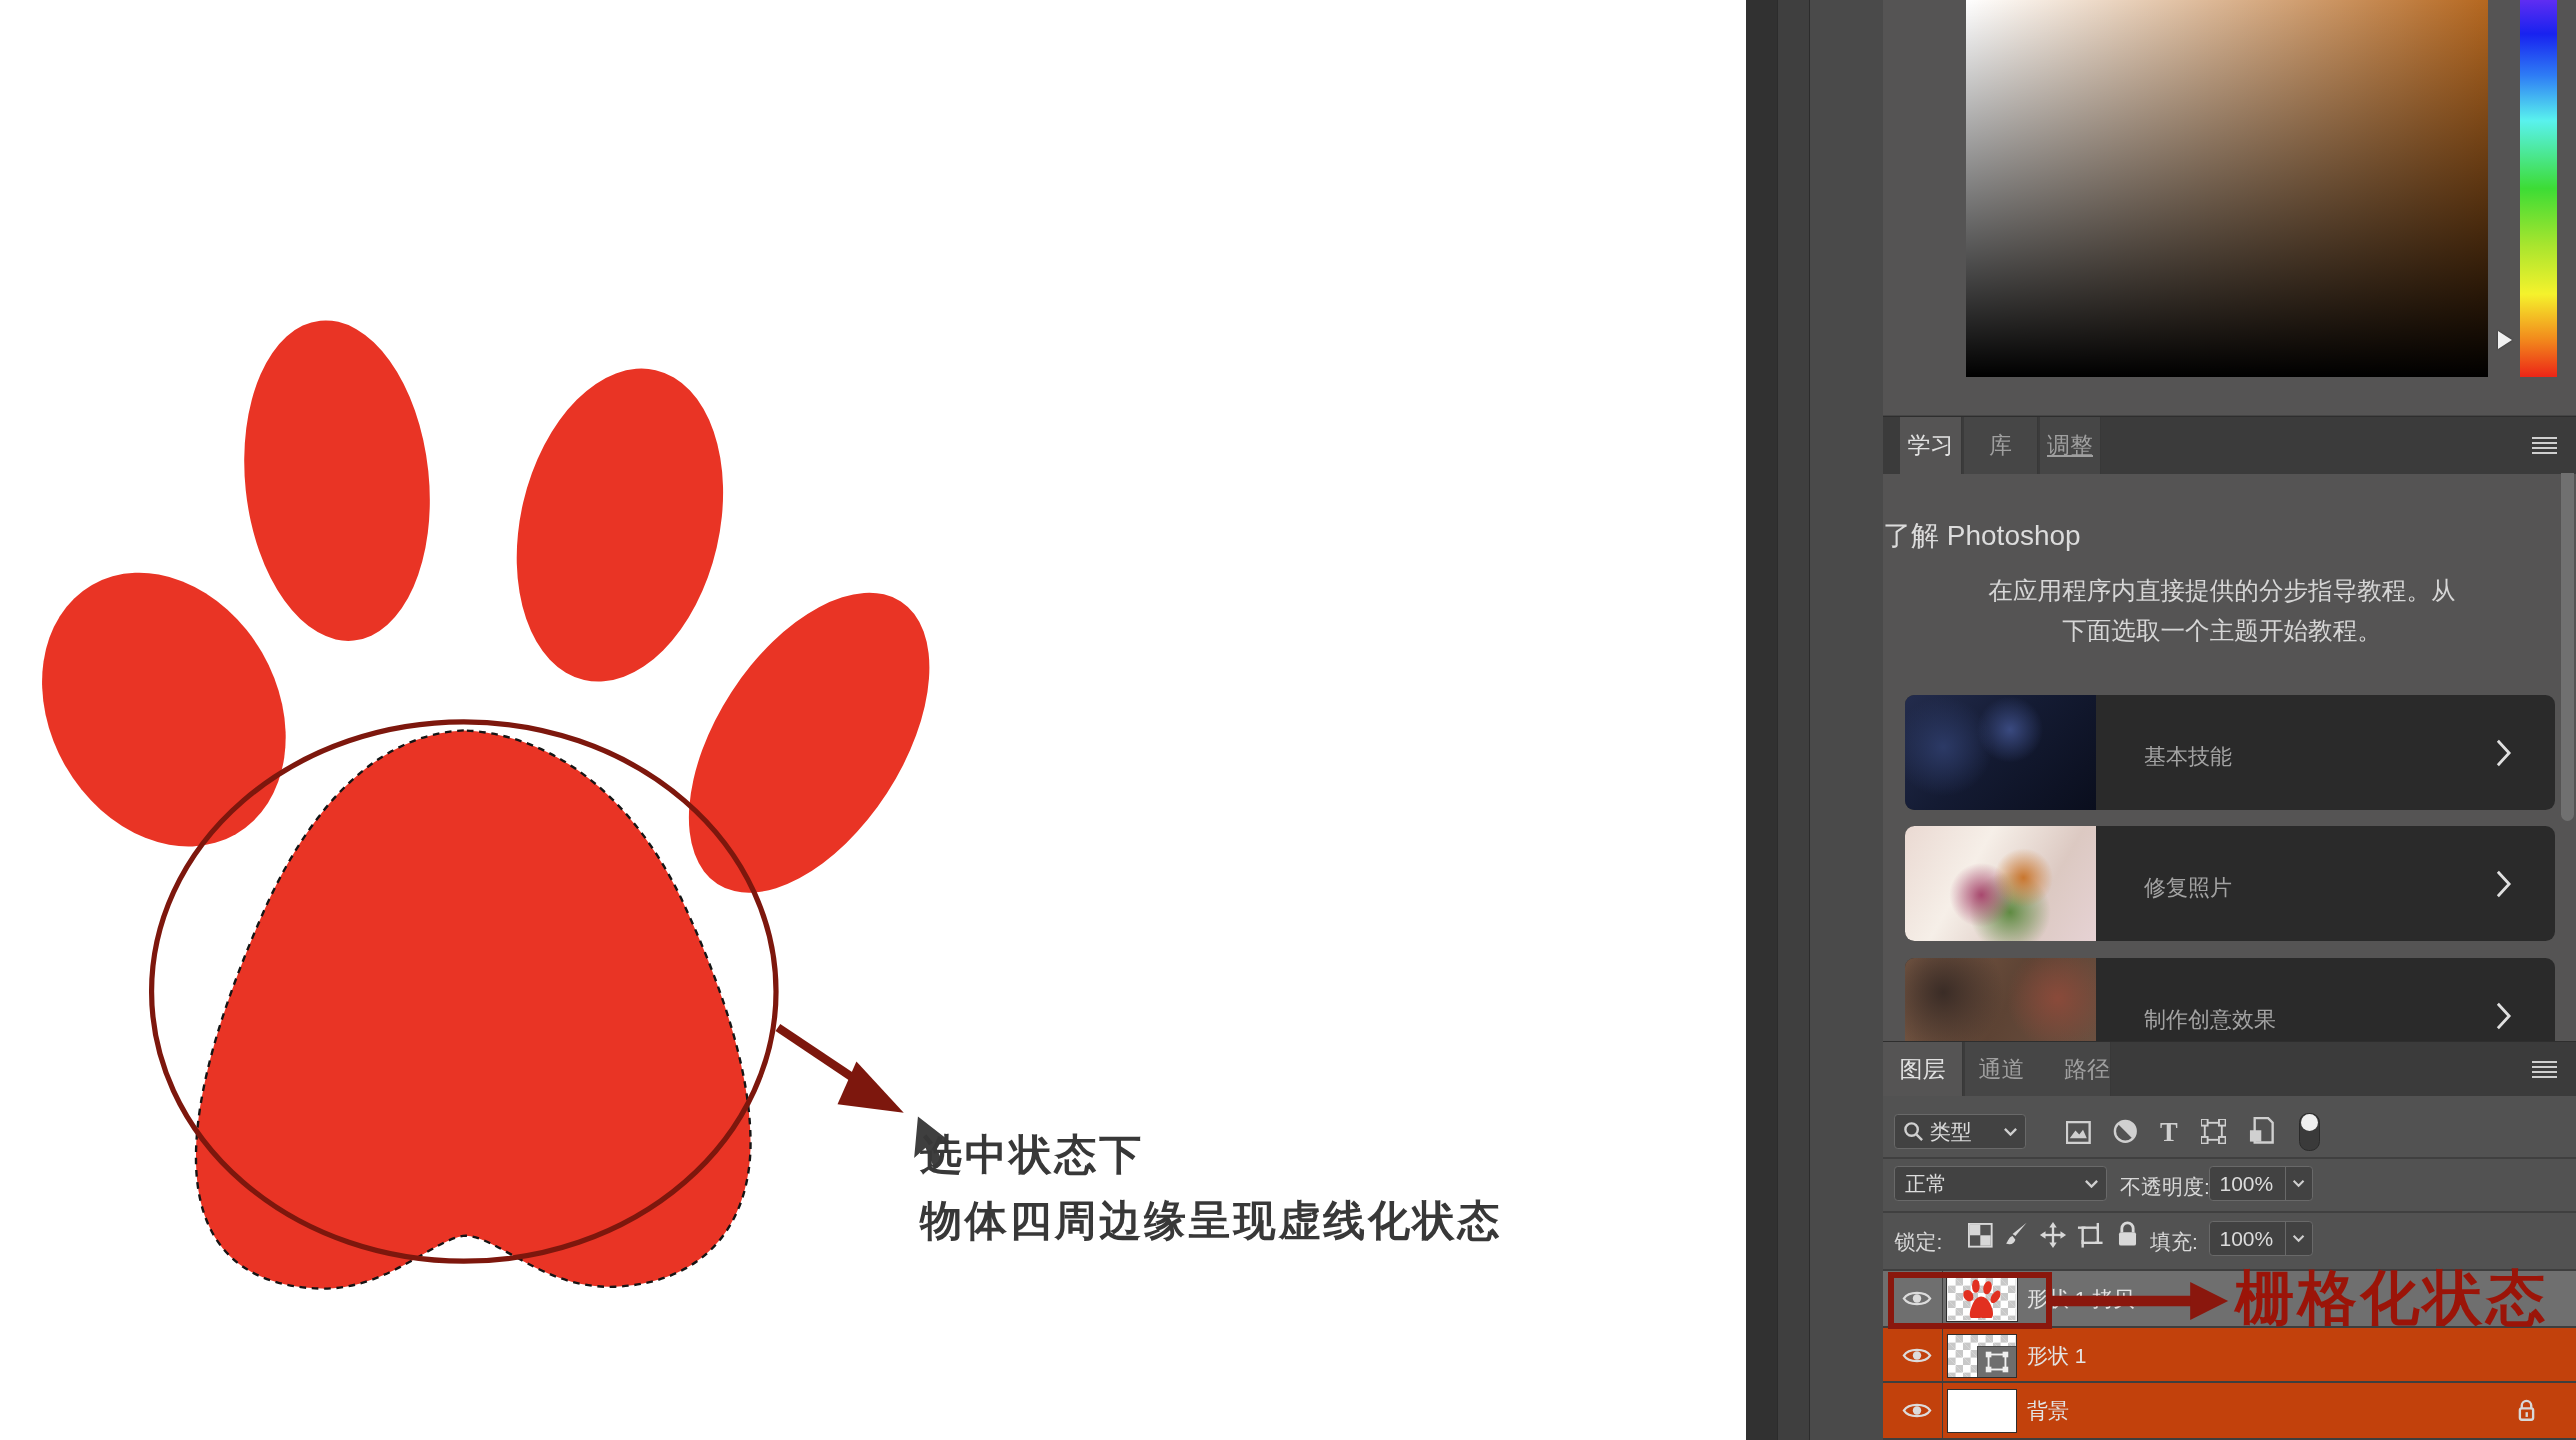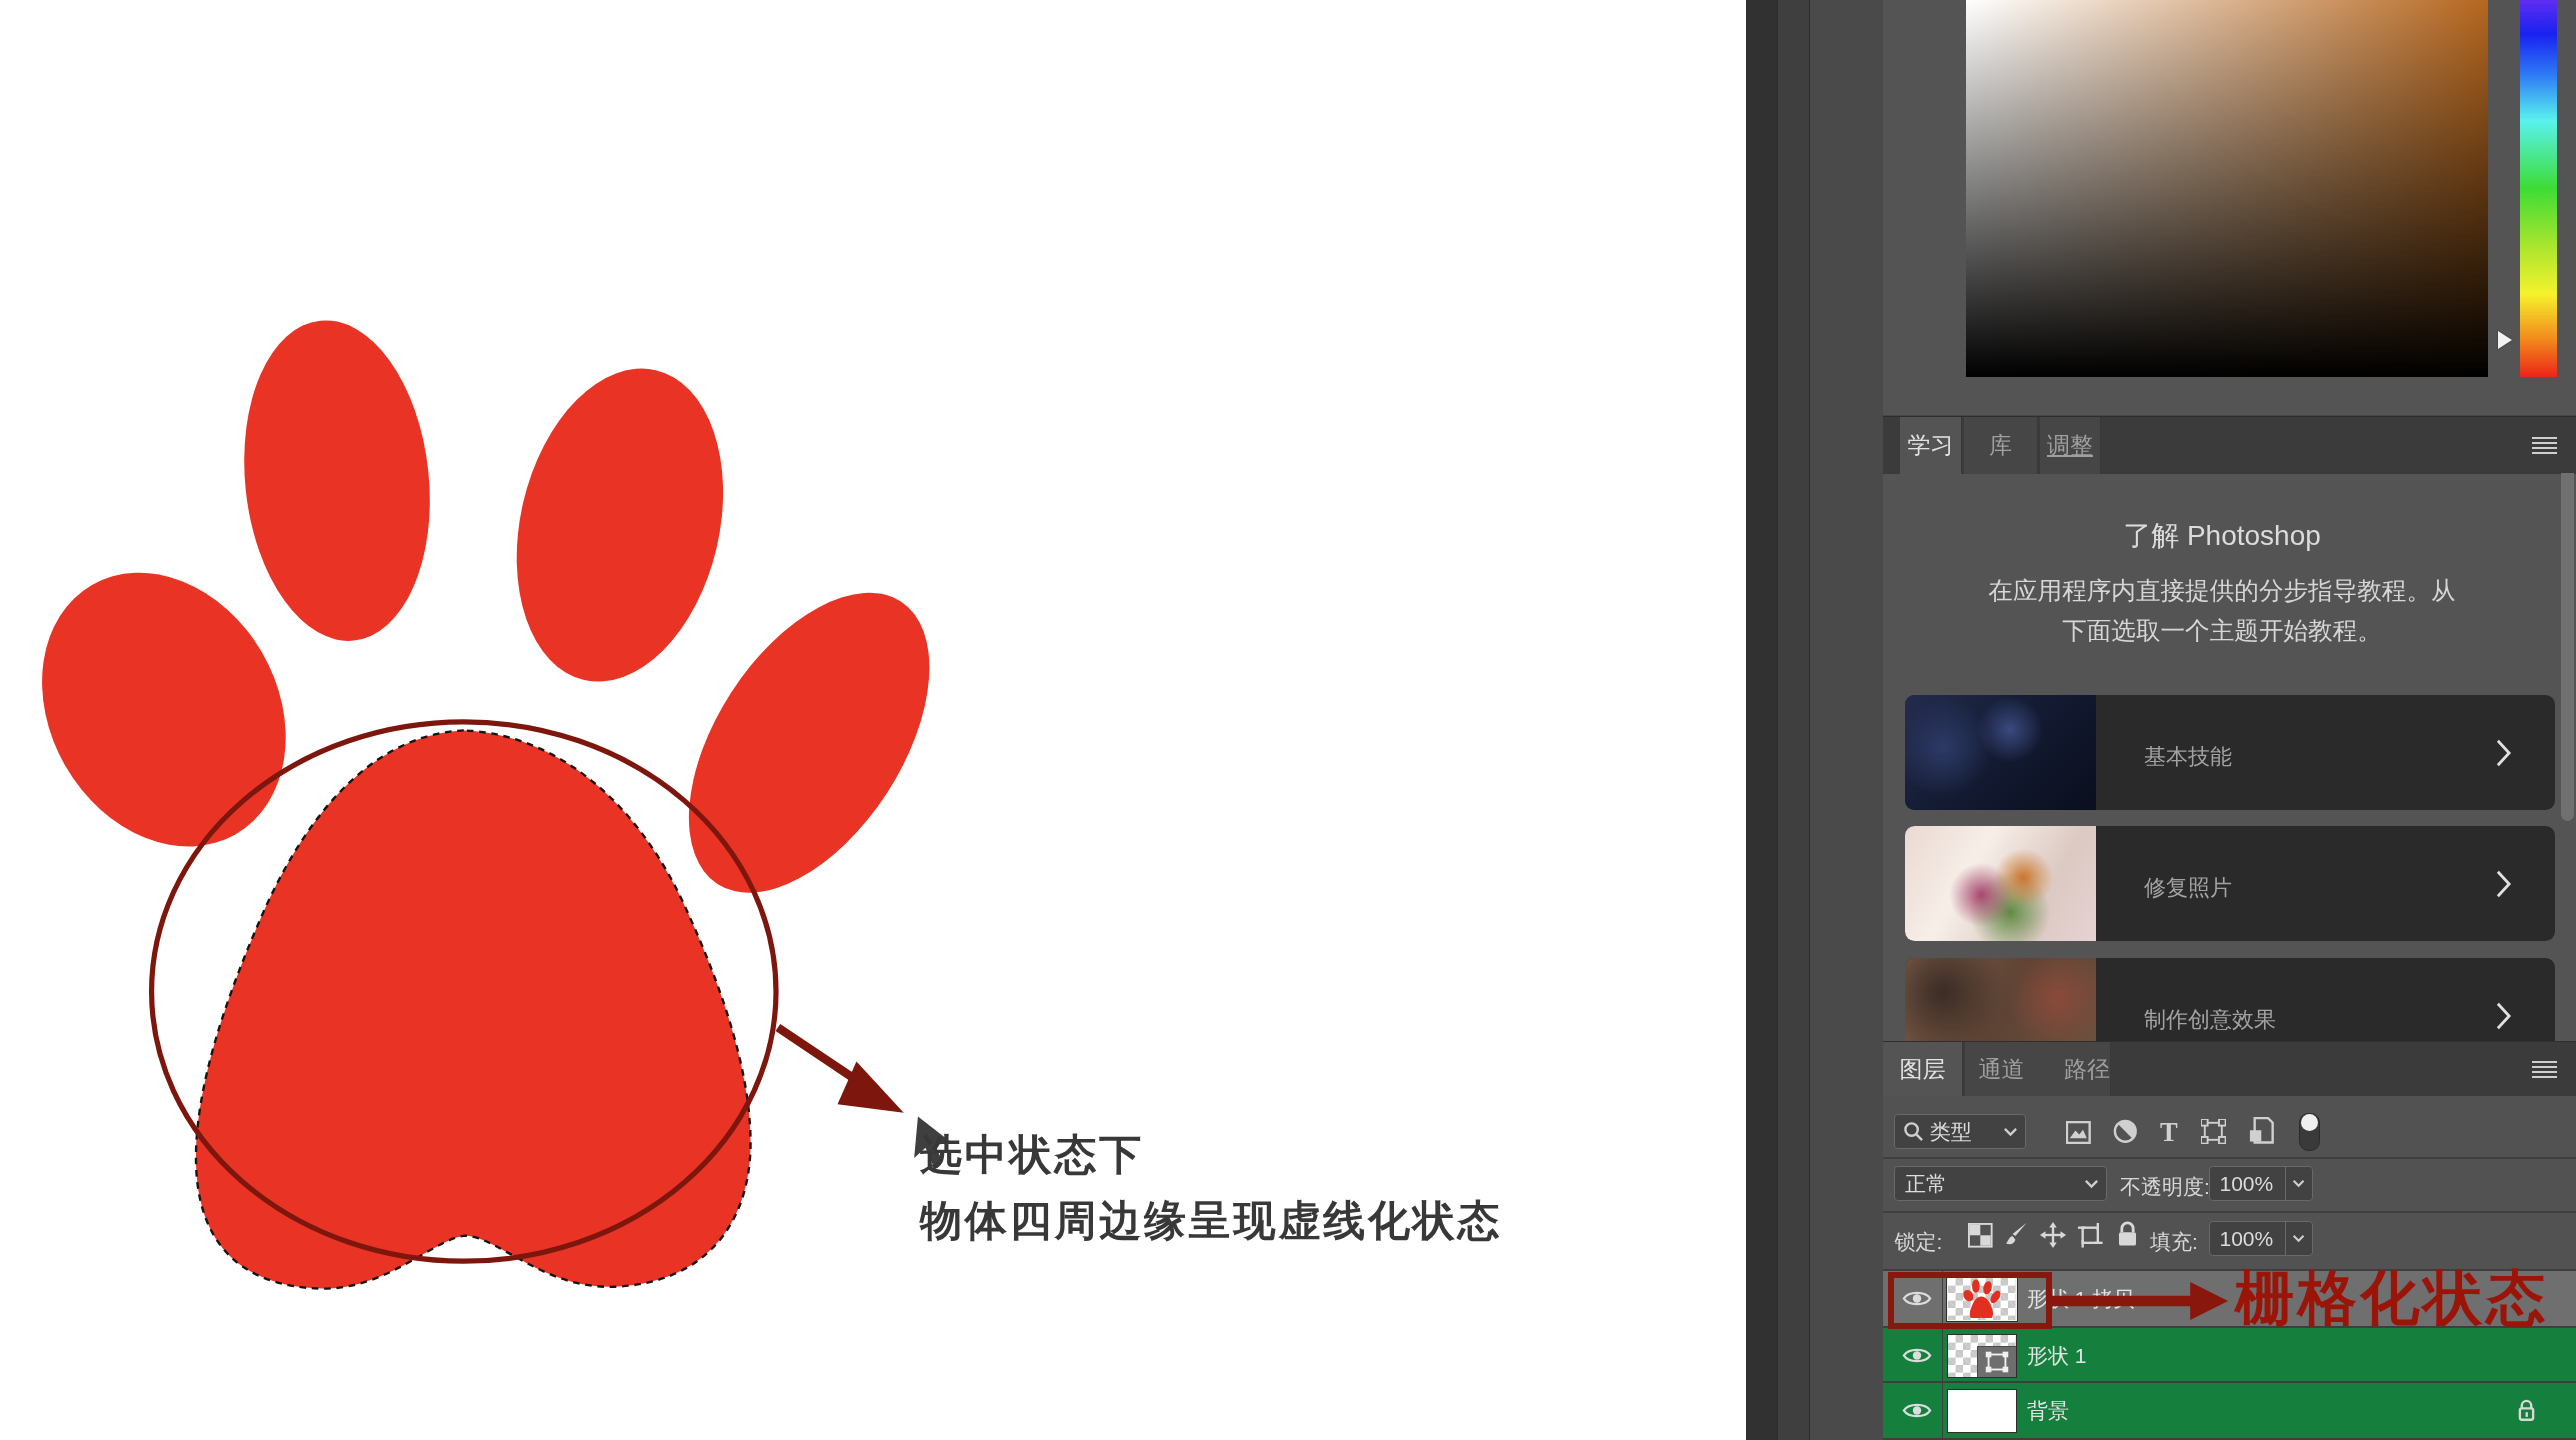--- a/index.html
+++ b/index.html
@@ -26,21 +26,21 @@
       border-left:14px solid #f2f2f2;filter:drop-shadow(0 0 0.9px #333);}
   .panel-divider{left:0;width:693px;height:1.9px;background:#454545;}
   
   .tabbar{left:0;width:693px;height:57px;background:#3b3b3b;border-top:0.9px solid #2e2e2e;}
   .tab{position:absolute;top:0;height:57px;display:flex;align-items:center;justify-content:center;
        font-size:23px;color:#9f9f9f;background:#464646;box-sizing:border-box;border-right:0.9px solid #383838;}
   .tab.active{background:#555454;color:#e2e2e2;}
   .menu-icon{position:absolute;width:24.6px;height:17px;display:flex;flex-direction:column;justify-content:space-between;}
   .menu-icon span{display:block;height:2.4px;background:#cfcfcf;}
   
-  #learn-heading{left:0;top:517px;width:678px;text-align:center;font-size:28px;color:#dcdcdc;}
+  #learn-heading{left:0;top:517px;width:678px;text-align:left;font-size:28px;color:#dcdcdc;}
   #learn-desc{left:0;top:572px;width:678px;text-align:center;font-size:24.6px;line-height:40px;color:#d6d6d6;}
   .card{left:22px;width:650px;height:115px;background:#2a2a2a;border-radius:9.5px;overflow:hidden;cursor:pointer;}
   .card-img{position:absolute;left:0;top:0;width:191px;height:100%;}
   .card-title{position:absolute;left:239px;top:4px;height:100%;display:flex;align-items:center;
        font-size:22px;color:#a3a3a3;}
   .card-chevron{position:absolute;right:43px;top:50%;margin-top:-15px;width:17px;height:30px;}
   #img-basic{background:
       radial-gradient(circle at 55% 30%,#3a4a80 0%,rgba(30,40,75,0) 25%),
       radial-gradient(circle at 20% 45%,#2c3a66 0%,rgba(20,28,55,0) 30%),
       linear-gradient(135deg,#232c4d 0%,#141b33 45%,#0a0e1d 100%);}
@@ -58,21 +58,21 @@
   
   #layers-body{left:0;top:1096px;width:693px;height:344px;background:#525252;}
   .hsep{position:absolute;left:0;width:693px;height:1.9px;background:#404040;}
   .ctrl-box{position:absolute;background:#424242;border:0.9px solid #696969;border-radius:3.8px;
       box-sizing:border-box;display:flex;align-items:center;color:#dcdcdc;font-size:21px;}
   .ctrl-label{position:absolute;color:#d8d8d8;font-size:21px;}
   .chev-cell{position:absolute;right:0;top:0;bottom:0;width:26.5px;border-left:0.9px solid #696969;
       display:flex;align-items:center;justify-content:center;}
   .licon{position:absolute;}
   
-  .layer-row{position:absolute;left:0;width:693px;height:55px;background:#15803d;}
+  .layer-row{position:absolute;left:0;width:693px;height:55px;background:#c2410c;}
   .layer-row.selected{background:#6f6f6f;}
   .row-sep{position:absolute;left:0;width:693px;height:1.9px;background:#3e3e3e;}
   .eye{position:absolute;left:19px;top:50%;margin-top:-10.4px;width:30px;height:21px;}
   .eyecol-line{position:absolute;left:59px;top:0;bottom:0;width:0.9px;background:#3e3e3e;}
   .thumb{position:absolute;left:64px;top:5.7px;width:70px;height:44px;box-sizing:border-box;border:0.9px solid #2e2e2e;}
   .checker{background-image:
       linear-gradient(45deg,#c8c8c8 25%,transparent 25%,transparent 75%,#c8c8c8 75%),
       linear-gradient(45deg,#c8c8c8 25%,transparent 25%,transparent 75%,#c8c8c8 75%);
       background-size:15px 15px;background-position:0 0,7.6px 7.6px;background-color:#ffffff;}
   .layer-name{position:absolute;left:144px;top:50%;transform:translateY(-50%);

